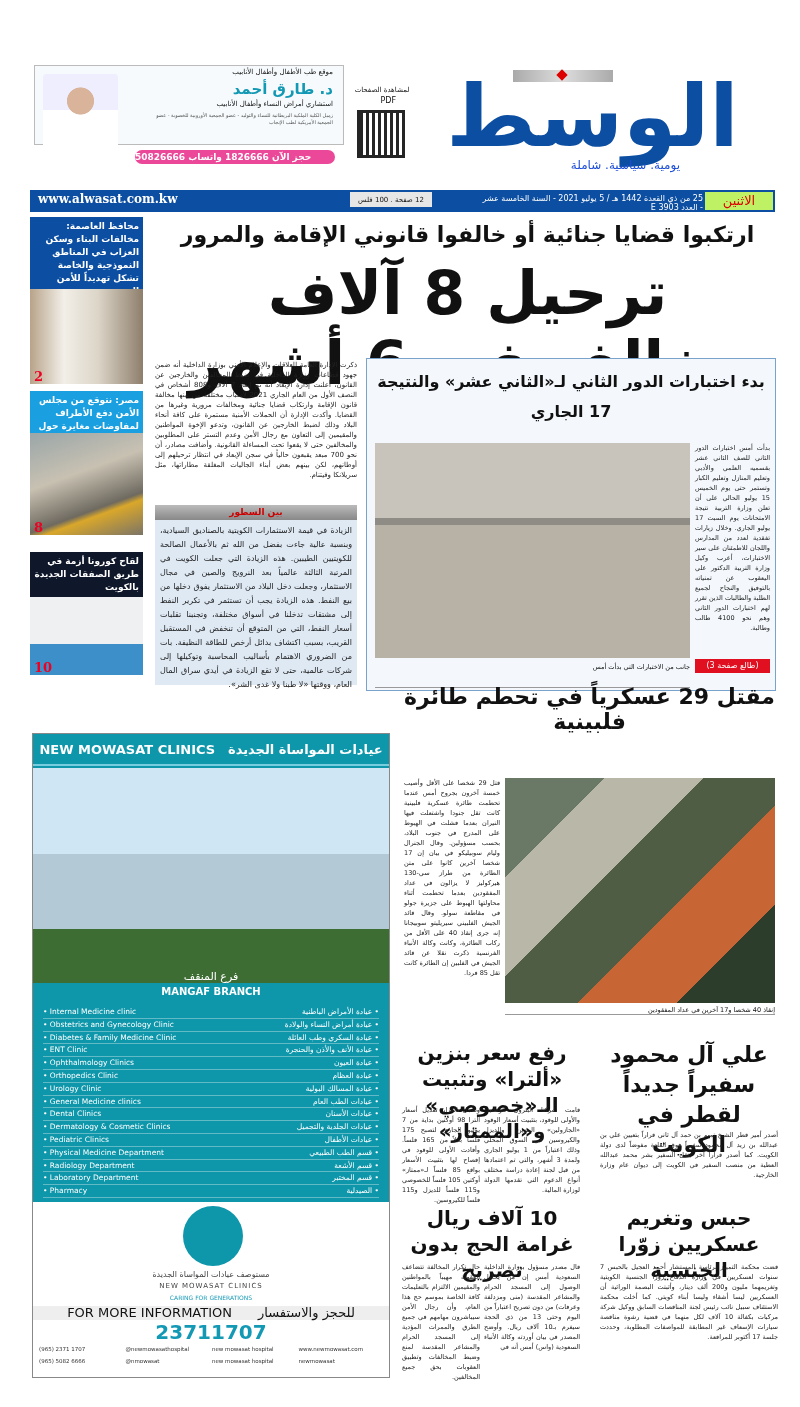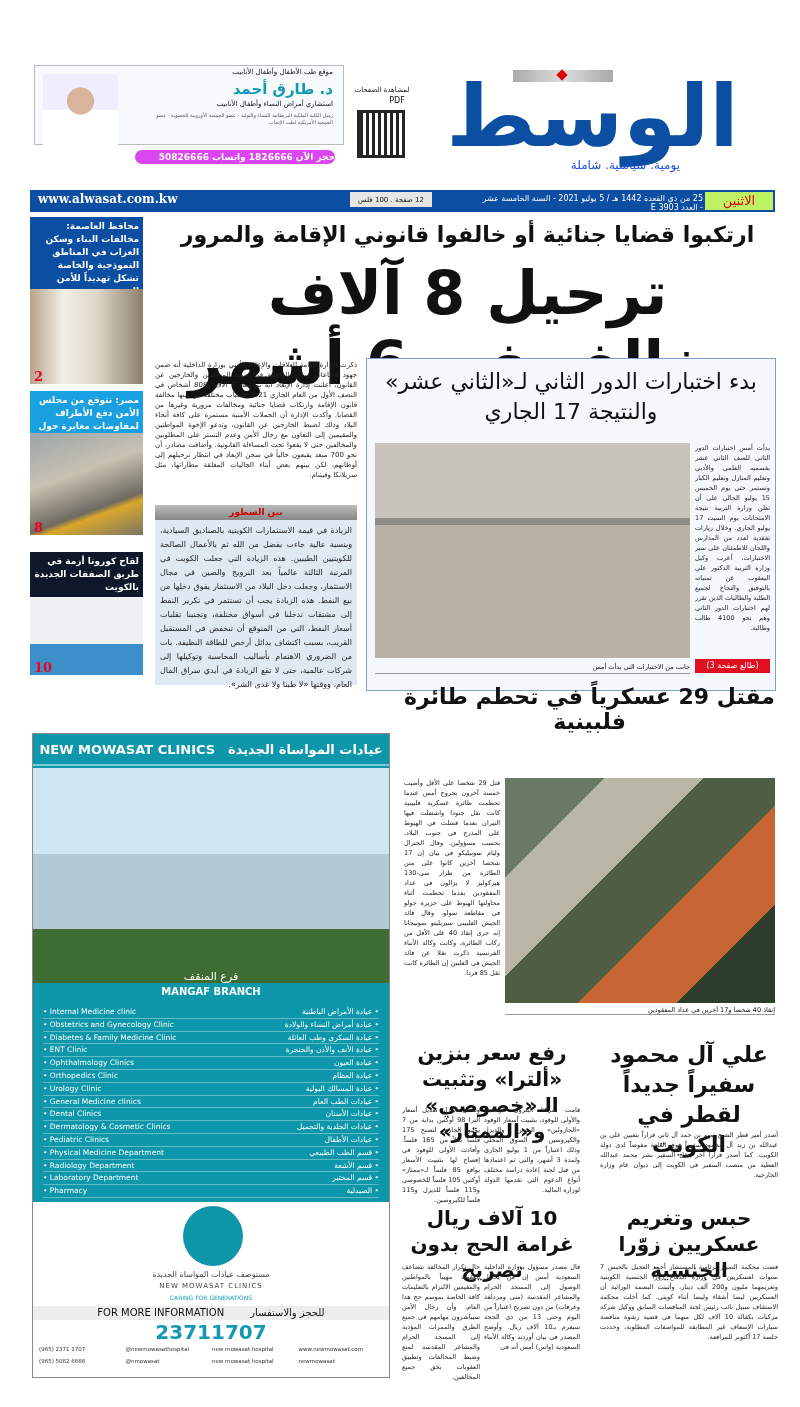--- a/index.html
+++ b/index.html
@@ -6,27 +6,27 @@
 body{width:800px;height:1407px;background:#fff;font-family:"DejaVu Sans",sans-serif;position:relative;overflow:hidden;color:#111}
 .abs{position:absolute}
 
 #logo{left:420px;top:75px;width:345px;height:82px;color:#0b4ea2;font-family:"DejaVu Sans",sans-serif;font-weight:700;font-size:86px;line-height:82px;text-align:center;letter-spacing:-4px;direction:rtl}
 #logo-bar{left:513px;top:70px;width:100px;height:12px;background:linear-gradient(90deg,#aaa,#ddd,#aaa)}
 #logo-bar i{position:absolute;left:45px;top:1px;width:8px;height:8px;background:#d00;transform:rotate(45deg)}
 #tagline{left:520px;top:158px;width:160px;font-size:12px;color:#1d4ed8;direction:rtl;letter-spacing:3px}
 #qr{left:357px;top:110px;width:48px;height:48px;background:
 repeating-linear-gradient(90deg,#000 0 3px,#fff 3px 6px),#fff;opacity:.85;border:3px solid #000}
 #qr-label{left:352px;top:86px;width:60px;font-size:7px;text-align:center;direction:rtl}
-#pdf-label{left:377px;top:96px;width:40px;font-size:8px;text-align:center}
+#pdf-label{left:356px;top:96px;width:40px;font-size:8px;text-align:right}
 #doctor-ad{left:34px;top:65px;width:310px;height:80px;border:1px solid #bbb;background:#f6fafc}
 #doc-photo{left:8px;top:8px;width:75px;height:90px;background:radial-gradient(circle at 50% 30%,#d9b49a 0 18%,transparent 19%),linear-gradient(180deg,#eef 0 40%,#fff 40%);border-radius:4px}
 #doc-name{right:10px;top:14px;font-size:15px;color:#1499b5;direction:rtl;font-weight:bold}
 #doc-sub{right:10px;top:34px;font-size:7px;direction:rtl}
 #doc-top{right:10px;top:2px;font-size:7px;direction:rtl}
-#doc-phones{left:100px;top:84px;width:200px;height:14px;background:#d946ef;border-radius:7px;color:#fff;font-size:9px;font-weight:bold;text-align:right;line-height:14px;direction:rtl}
+#doc-phones{left:100px;top:84px;width:200px;height:14px;background:#ec4899;border-radius:7px;color:#fff;font-size:9px;font-weight:bold;text-align:left;line-height:14px;direction:rtl}
 #doc-lines{right:10px;top:46px;width:190px;font-size:5px;line-height:7px;color:#555;direction:rtl}
 
 #date-strip{left:30px;top:190px;width:745px;height:22px;background:#0b4ea2}
 #site-url{left:38px;top:192px;font-family:"DejaVu Serif",serif;font-size:12px;font-weight:bold;color:#fff}
 #price-box{left:350px;top:192px;width:82px;height:15px;background:#e6e6e6;font-size:7px;text-align:center;line-height:17px;direction:rtl}
 #date-text{left:478px;top:194px;width:225px;font-size:8px;color:#fff;direction:rtl;text-align:right}
 #day-box{left:705px;top:192px;width:68px;height:18px;background:#bef264;color:#d00;font-size:13px;text-align:center;line-height:18px;direction:rtl}
 
 #kicker{left:160px;top:222px;width:615px;font-size:22px;font-weight:900;text-align:center;direction:rtl}
 #main-hl{left:160px;top:258px;width:615px;font-size:60px;font-weight:900;text-align:center;direction:rtl;letter-spacing:-1px;line-height:70px}
@@ -34,42 +34,42 @@
 .side-hd{left:30px;width:113px;color:#fff;font-size:9px;font-weight:bold;direction:rtl;text-align:right;padding:3px 4px;line-height:13px}
 .side-img{left:30px;width:113px}
 .page-no{font-size:13px;font-weight:900;font-family:"DejaVu Serif",serif;color:#e02;position:absolute;left:4px;bottom:0}
 
 .body{font-size:7px;line-height:10px;direction:rtl;text-align:justify;color:#222}
 #lead-body{left:155px;top:360px;width:202px}
 #col-box-title{left:155px;top:505px;width:202px;height:15px;background:linear-gradient(#bbb,#888);color:#c00;font-size:9px;font-weight:bold;text-align:center;line-height:15px;direction:rtl}
 #col-box{left:155px;top:520px;width:202px;height:165px;background:#dfe9f4;padding:4px 5px;font-size:8px;line-height:14px}
 
 #exam-box{left:366px;top:358px;width:410px;height:333px;border:1px solid #7aa3cc;background:#f4f8fc}
-#exam-hl{left:0;top:8px;width:408px;font-size:22px;font-weight:400;text-align:center;direction:rtl;line-height:30px}
+#exam-hl{left:0;top:8px;width:408px;font-size:16px;font-weight:700;text-align:center;direction:rtl;line-height:30px}
 #exam-img{left:8px;top:84px;width:315px;height:215px;background:
 linear-gradient(180deg,#c9c4bb 0 35%,#8f8c86 35% 38%,#b8b2a6 38%);}
 #exam-body{left:328px;top:84px;width:75px;font-size:6.5px;line-height:10px}
-#exam-caption{left:8px;top:304px;width:315px;font-size:6.5px;direction:rtl;border-bottom:1px solid #999;padding-bottom:2px}
+#exam-caption{left:8px;top:304px;width:315px;font-size:6.5px;direction:rtl;border-bottom:1px solid #999;padding-bottom:16px}
 #exam-ref{left:328px;top:300px;width:75px;height:14px;background:#e01020;color:#fff;font-size:8px;text-align:center;line-height:14px;direction:rtl}
 
 #clinic-ad{left:32px;top:733px;width:358px;height:645px;border:1px solid #888;background:#0e96aa}
 #clinic-hd{left:0;top:0;width:356px;height:32px;color:#fff;font-size:13px;font-weight:bold;display:flex;justify-content:space-around;align-items:center;border-bottom:2px solid #7cd}
 #clinic-photo{left:0;top:34px;width:356px;height:215px;background:linear-gradient(180deg,#cfe6f4 0 40%,#b4c9d6 40% 75%,#3e6d34 75%)}
 #branch-ar{left:0;top:236px;width:356px;text-align:center;color:#fff;font-size:11px;direction:rtl}
 #branch-en{left:0;top:252px;width:356px;text-align:center;color:#fff;font-size:10px;font-weight:bold}
 #clinic-list{left:10px;top:272px;width:336px}
 .cl-row{display:flex;justify-content:space-between;font-size:7.5px;color:#fff;height:12.8px;line-height:12.8px;border-bottom:1px solid rgba(255,255,255,.35)}
 .cl-en{width:160px;text-align:left}
 .cl-ar{width:160px;text-align:right;direction:rtl}
 #clinic-white{left:0;top:468px;width:356px;height:175px;background:#fff}
 #clinic-logo{left:150px;top:4px;width:60px;height:60px;border-radius:50%;background:#0e96aa}
 #clinic-name-ar{left:0;top:68px;width:356px;text-align:center;font-size:8px;direction:rtl;color:#444}
 #clinic-name-en{left:0;top:80px;width:356px;text-align:center;font-size:7px;color:#444;letter-spacing:1px}
 #clinic-slogan{left:0;top:92px;width:356px;text-align:center;font-size:6px;color:#1499b5}
-#info-bar{left:0;top:104px;width:356px;height:14px;background:#eee;display:flex;justify-content:center;gap:26px;font-size:10px;line-height:14px}
+#info-bar{left:0;top:104px;width:356px;height:14px;background:#eee;display:flex;justify-content:center;gap:26px;font-size:13px;line-height:14px}
 #clinic-phone{left:0;top:118px;width:356px;text-align:center;font-size:20px;color:#1499b5;font-weight:bold}
 #contacts{left:6px;top:144px;width:346px;display:grid;grid-template-columns:repeat(4,1fr);font-size:5.5px;row-gap:6px;color:#333}
 
 .hl2{font-weight:900;direction:rtl;text-align:center}
 #crash-hl{left:402px;top:684px;width:375px;font-size:22px}
 #crash-body{left:404px;top:778px;width:96px;font-size:6.5px;line-height:10px}
 #crash-img{left:505px;top:778px;width:270px;height:225px;background:linear-gradient(135deg,#6a7866 0 20%,#b9b7a8 20% 40%,#4e5d44 40% 60%,#c86534 60% 80%,#2c3d2c 80%)}
 #crash-caption{left:505px;top:1006px;width:270px;font-size:6.5px;direction:rtl;border-bottom:1px solid #999}
 #fuel-hl{left:402px;top:1040px;width:180px;font-size:20px;line-height:26px}
 #fuel-b1{left:484px;top:1105px;width:96px;font-size:6.5px;line-height:10px}

